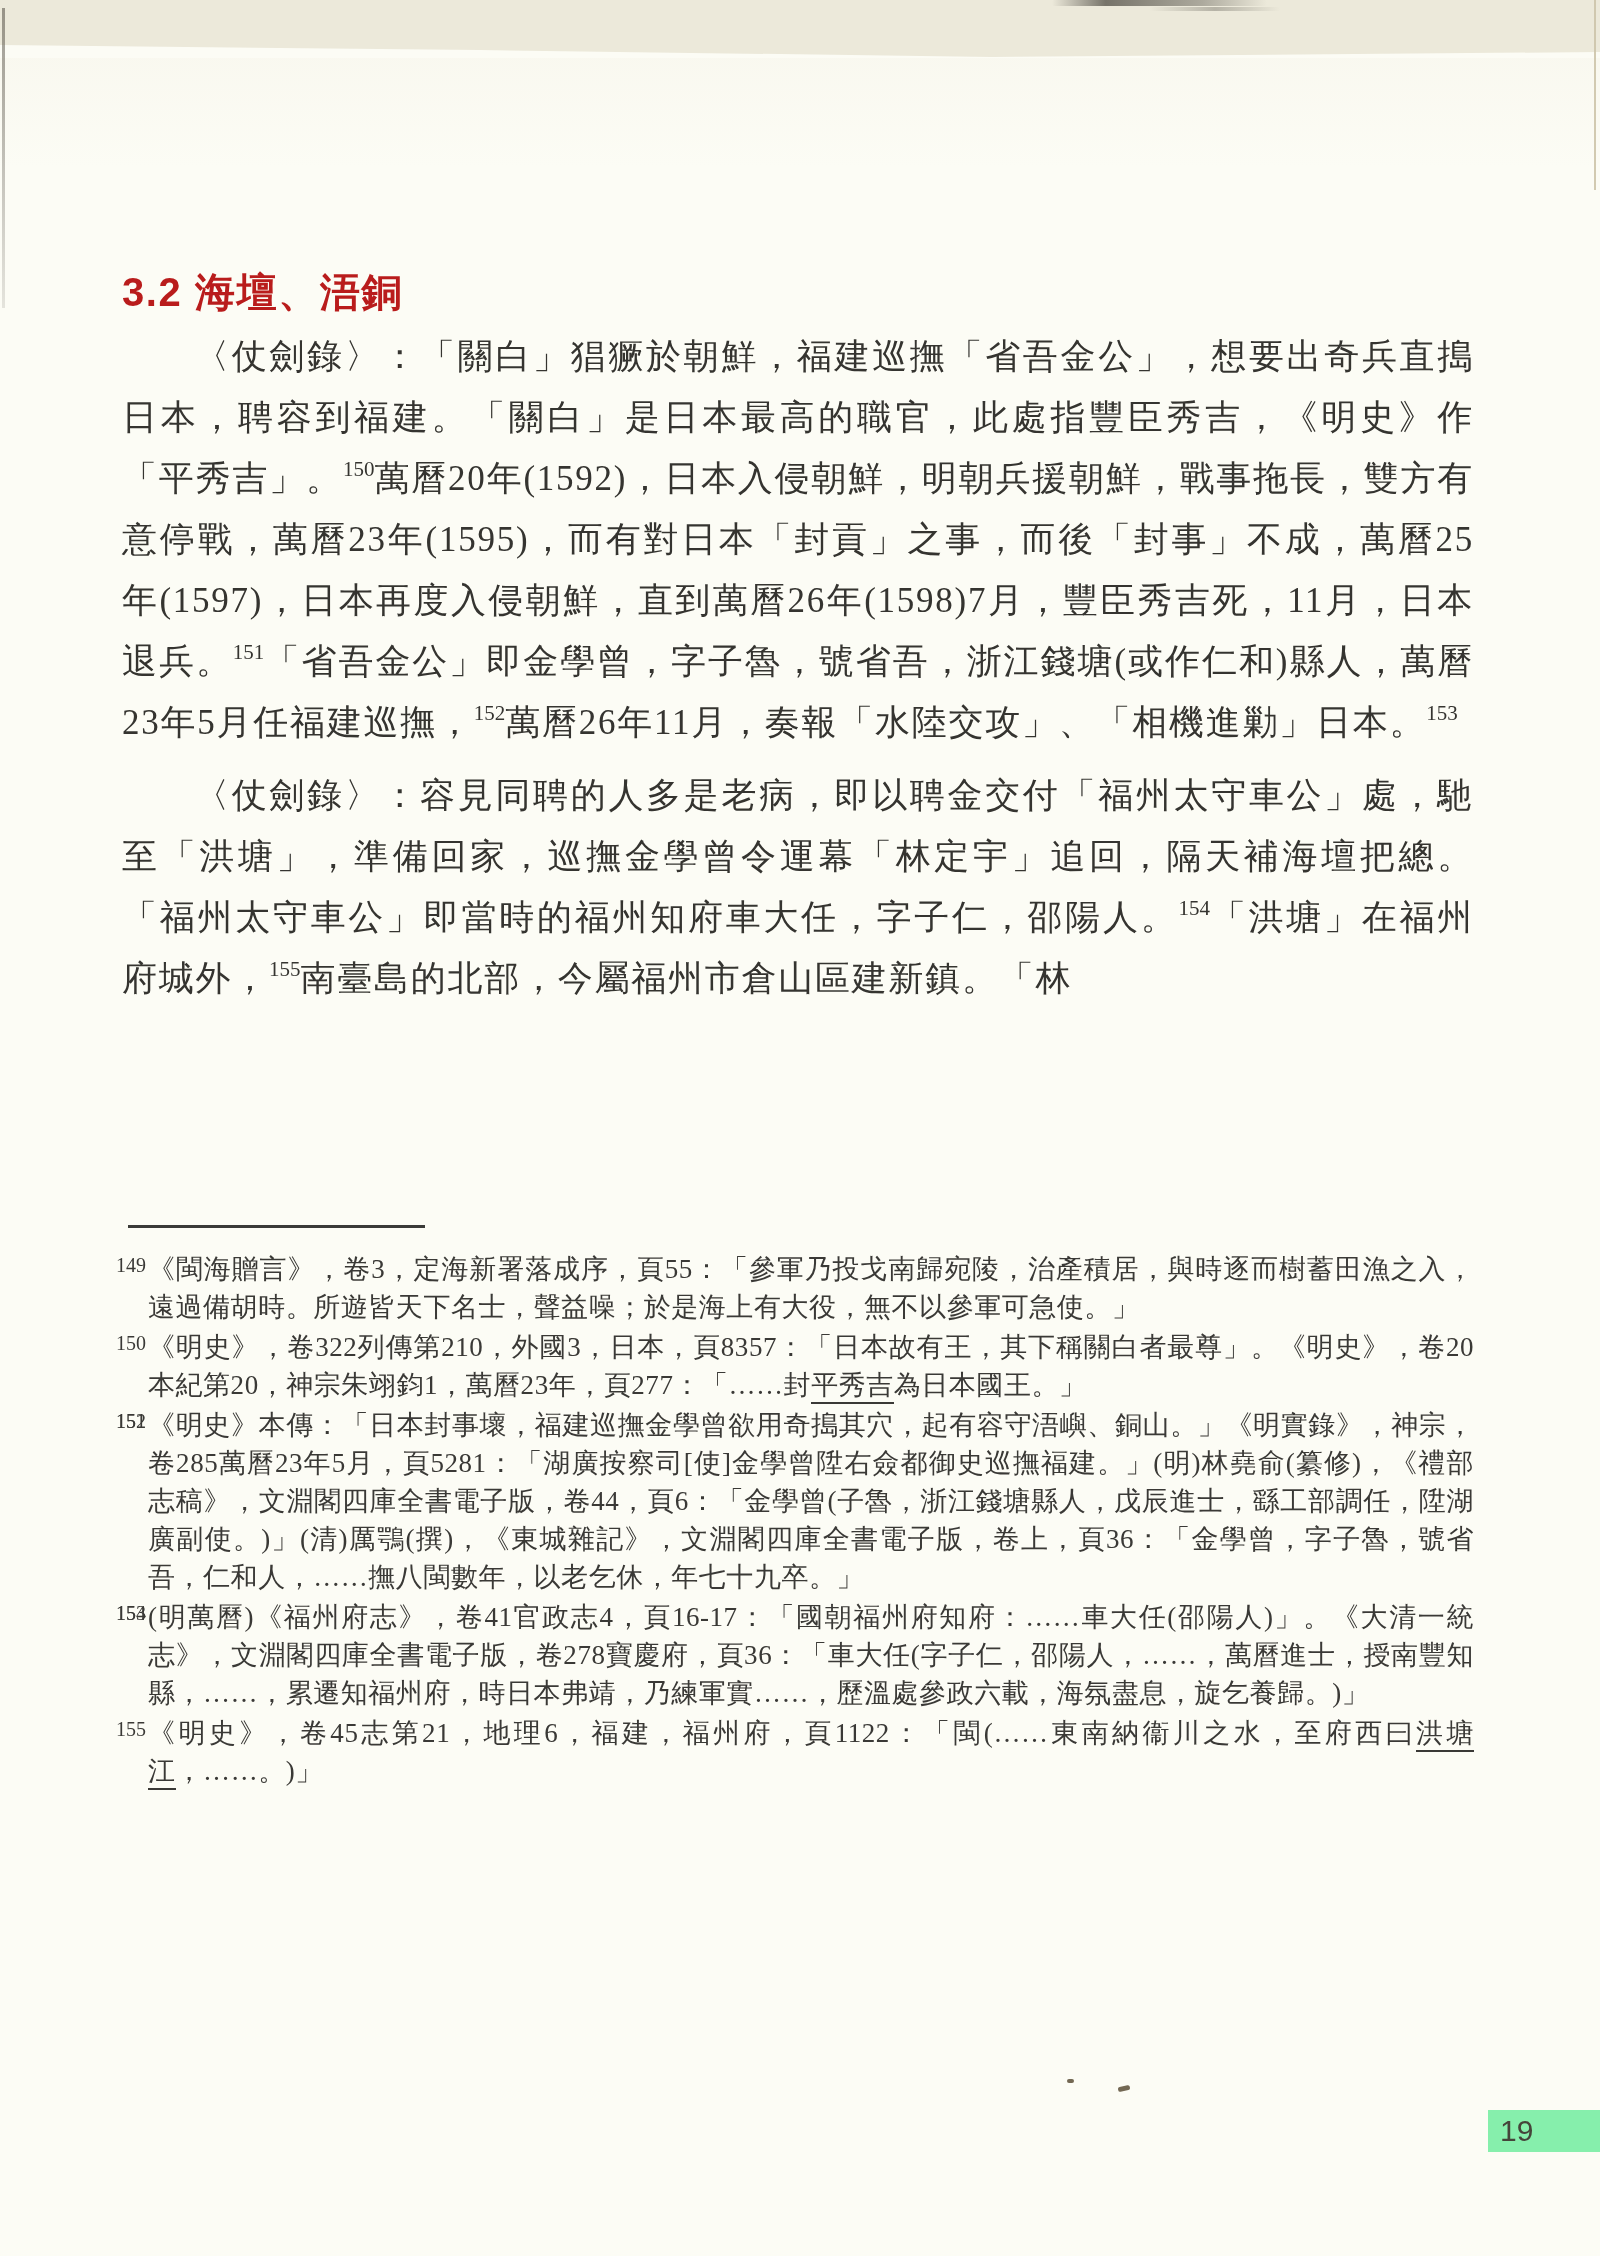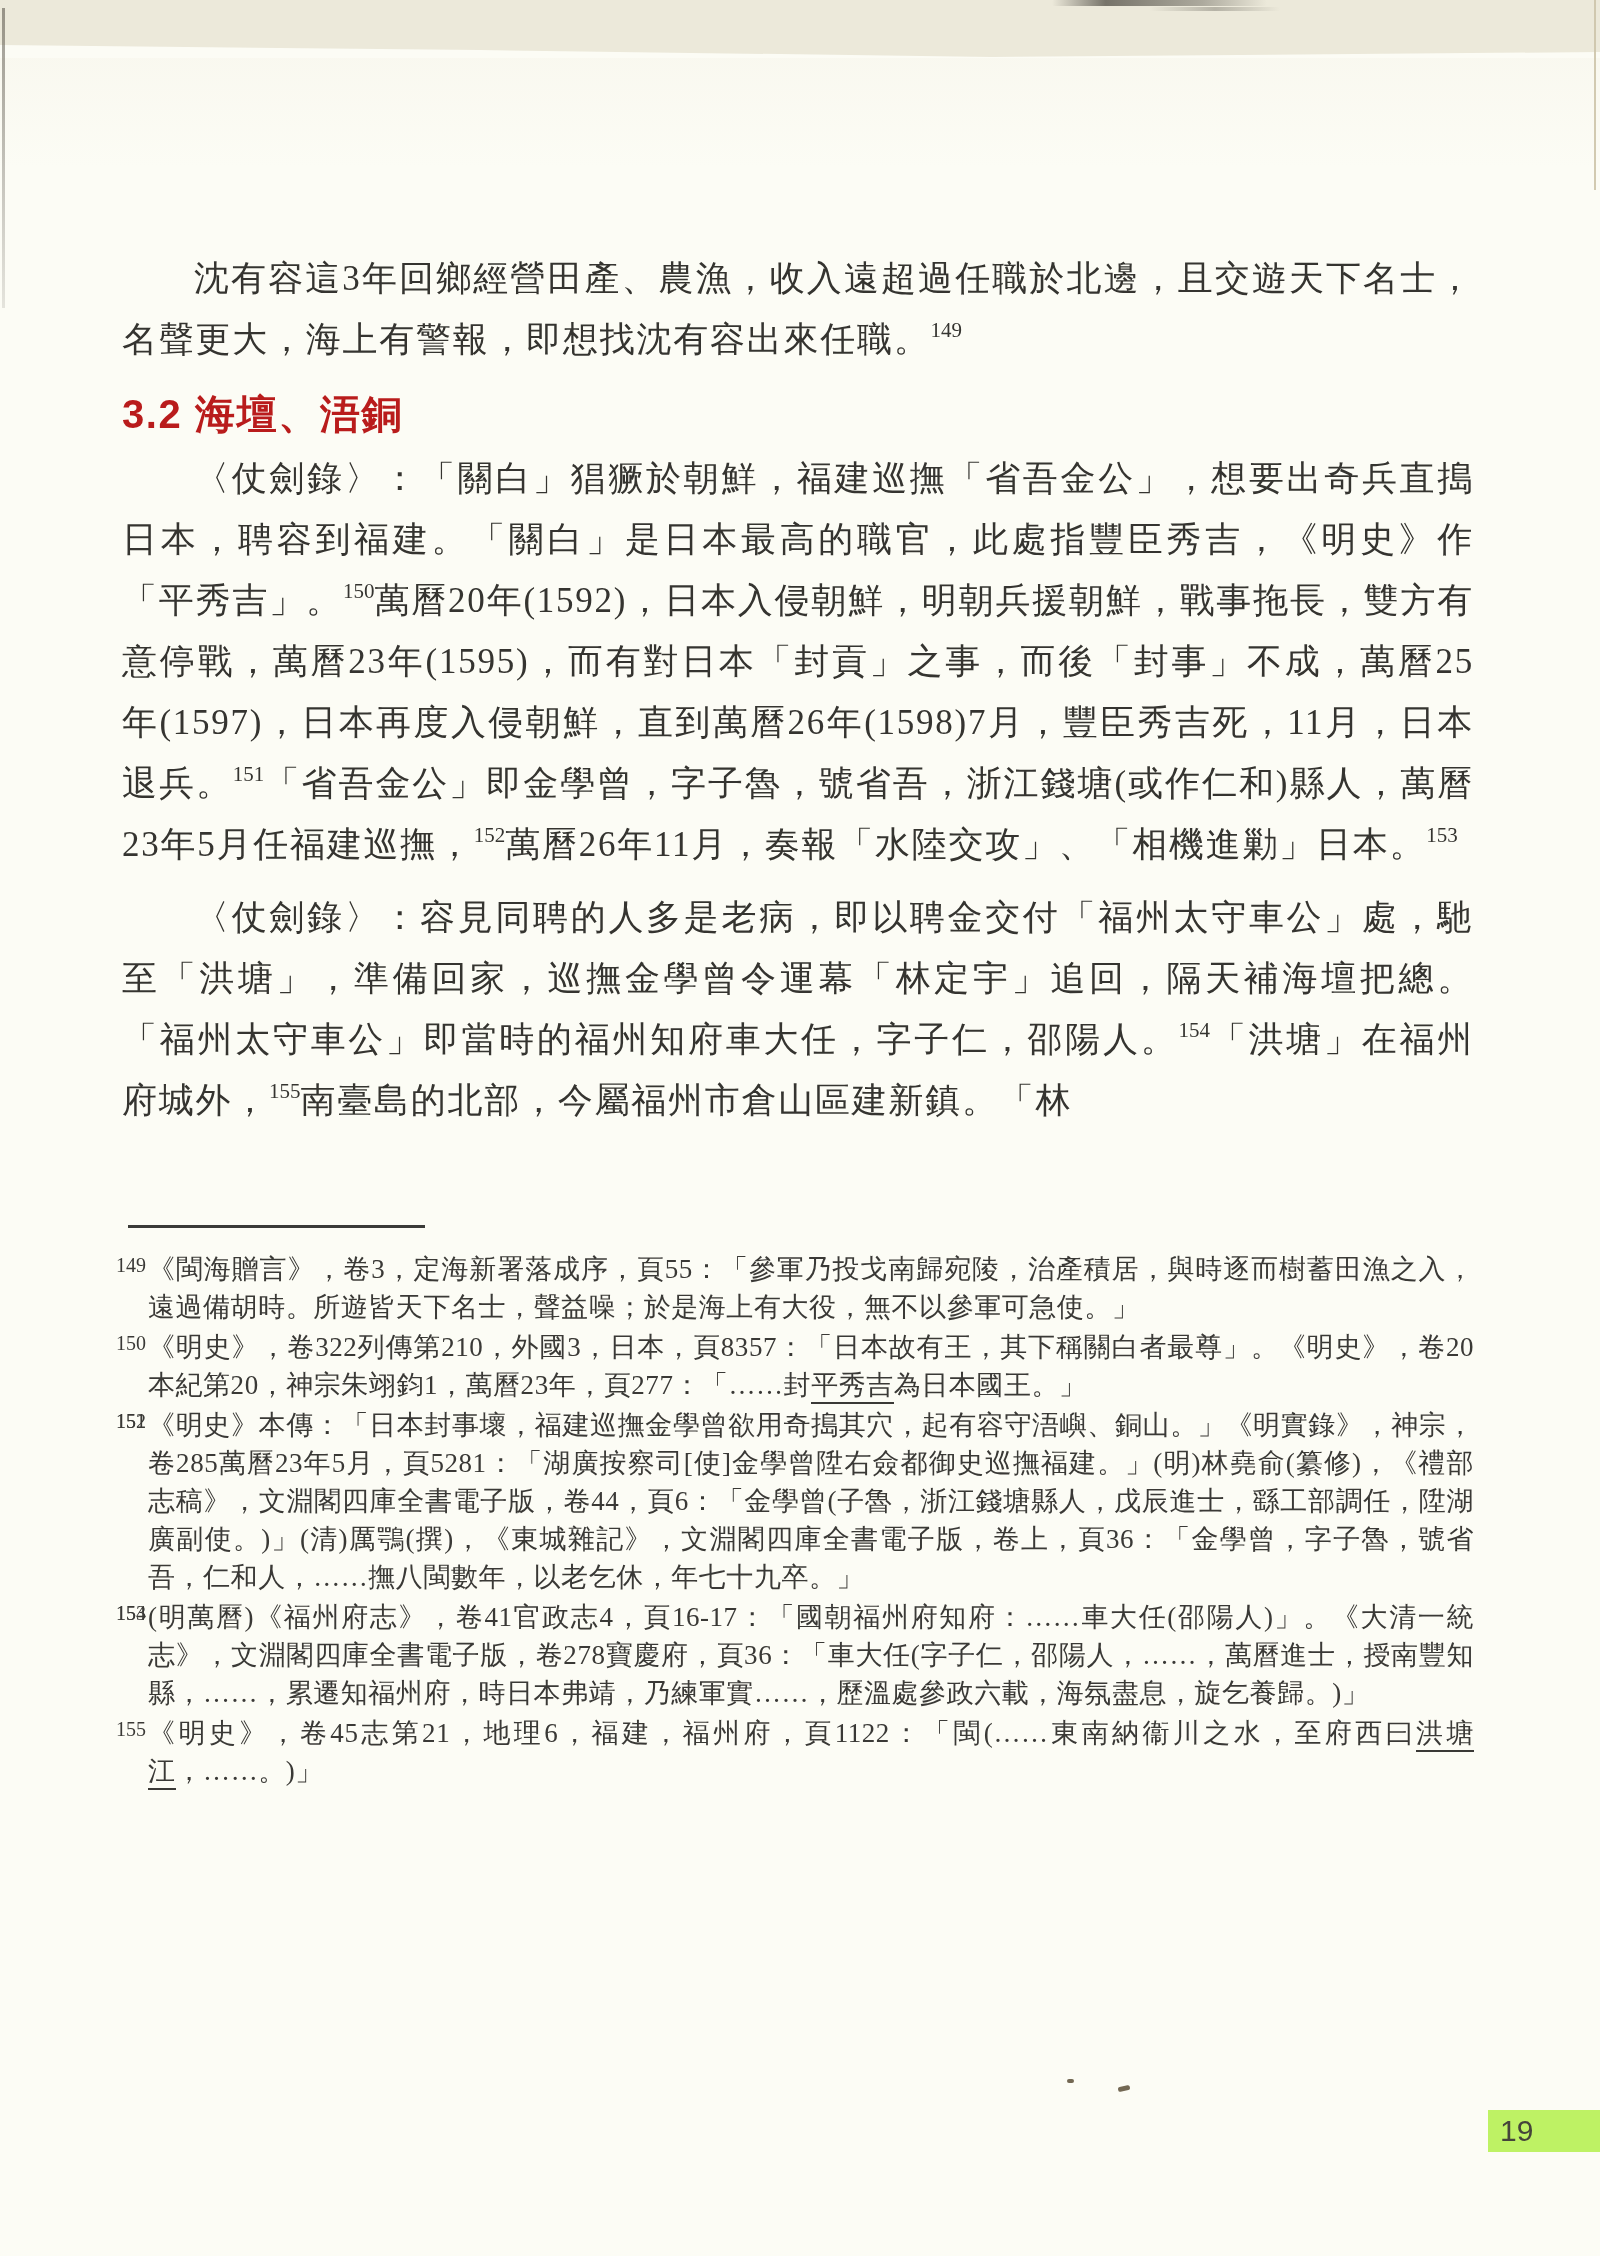--- a/index.html
+++ b/index.html
@@ -64,21 +64,21 @@
     color:#3a3936;text-align:justify;
   }
   .fn-item{position:relative;padding-left:26px;margin:0 0 2px 0;}
   .fn-num{
     position:absolute;left:-6px;top:-4px;font-size:20px;color:#3a3936;
     letter-spacing:0;
   }
   
   .page-num-box{
     position:absolute;left:1488px;top:2110px;width:112px;height:42px;
-    background:#bef264;display:flex;align-items:center;
+    background:#86efac;display:flex;align-items:center;
   }
   .page-num-box span{
     font-family:"Liberation Sans","DejaVu Sans",sans-serif;
     font-size:30px;color:#45443a;margin-left:12px;
   }
   .speck{position:absolute;background:rgba(80,66,42,.8);border-radius:2px;}
   .speck-a{left:1067px;top:2079px;width:7px;height:4px;}
   .speck-b{left:1118px;top:2086px;width:12px;height:5px;transform:rotate(-12deg);}
 </style>
 </head>
@@ -87,21 +87,20 @@
 <div>
 
   <div class="scan-band"></div>
   <div class="scan-tint"></div>
   <div class="scan-smudge-a"></div>
   <div class="scan-smudge-b"></div>
   <div class="scan-line-left"></div>
   <div class="scan-line-right"></div>
 
   <div class="content">
-    <p class="para"><span>沈有容這3年回鄉經營田產、農漁，收入遠超過任職於北邊，且交遊天下名士，名聲更大，海上有警報，即想找沈有容出來任職。</span><span class="sup">149</span></p>
     <h2 class="heading">3.2 海壇、浯銅</h2>
     <p class="para"><span>〈仗劍錄〉：「關白」猖獗於朝鮮，福建巡撫「省吾金公」，想要出奇兵直搗日本，聘容到福建。「關白」是日本最高的職官，此處指豐臣秀吉，《明史》作「平秀吉」。</span><span class="sup">150</span><span>萬曆20年(1592)，日本入侵朝鮮，明朝兵援朝鮮，戰事拖長，雙方有意停戰，萬曆23年(1595)，而有對日本「封貢」之事，而後「封事」不成，萬曆25年(1597)，日本再度入侵朝鮮，直到萬曆26年(1598)7月，豐臣秀吉死，11月，日本退兵。</span><span class="sup">151</span><span>「省吾金公」即金學曾，字子魯，號省吾，浙江錢塘(或作仁和)縣人，萬曆23年5月任福建巡撫，</span><span class="sup">152</span><span>萬曆26年11月，奏報「水陸交攻」、「相機進勦」日本。</span><span class="sup">153</span></p>
     <p class="para para-gap"><span>〈仗劍錄〉：容見同聘的人多是老病，即以聘金交付「福州太守車公」處，馳至「洪塘」，準備回家，巡撫金學曾令運幕「林定宇」追回，隔天補海壇把總。「福州太守車公」即當時的福州知府車大任，字子仁，邵陽人。</span><span class="sup">154</span><span>「洪塘」在福州府城外，</span><span class="sup">155</span><span>南臺島的北部，今屬福州市倉山區建新鎮。「林</span></p>
   </div>
 
   <div class="fn-sep"></div>
 
   <div class="footnotes">
     <div class="fn-item">
       <span class="fn-num">149</span>

